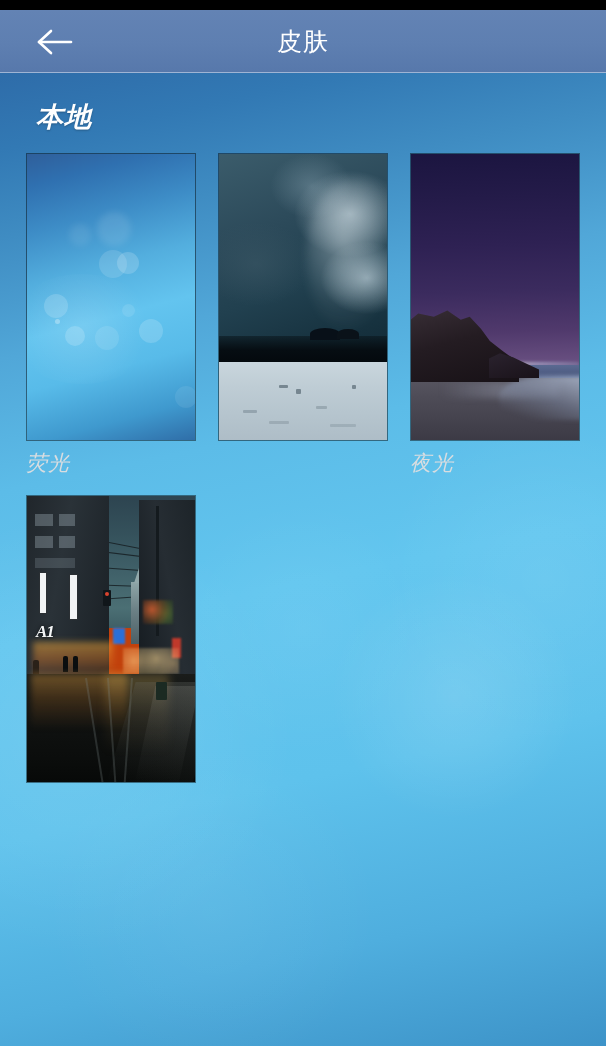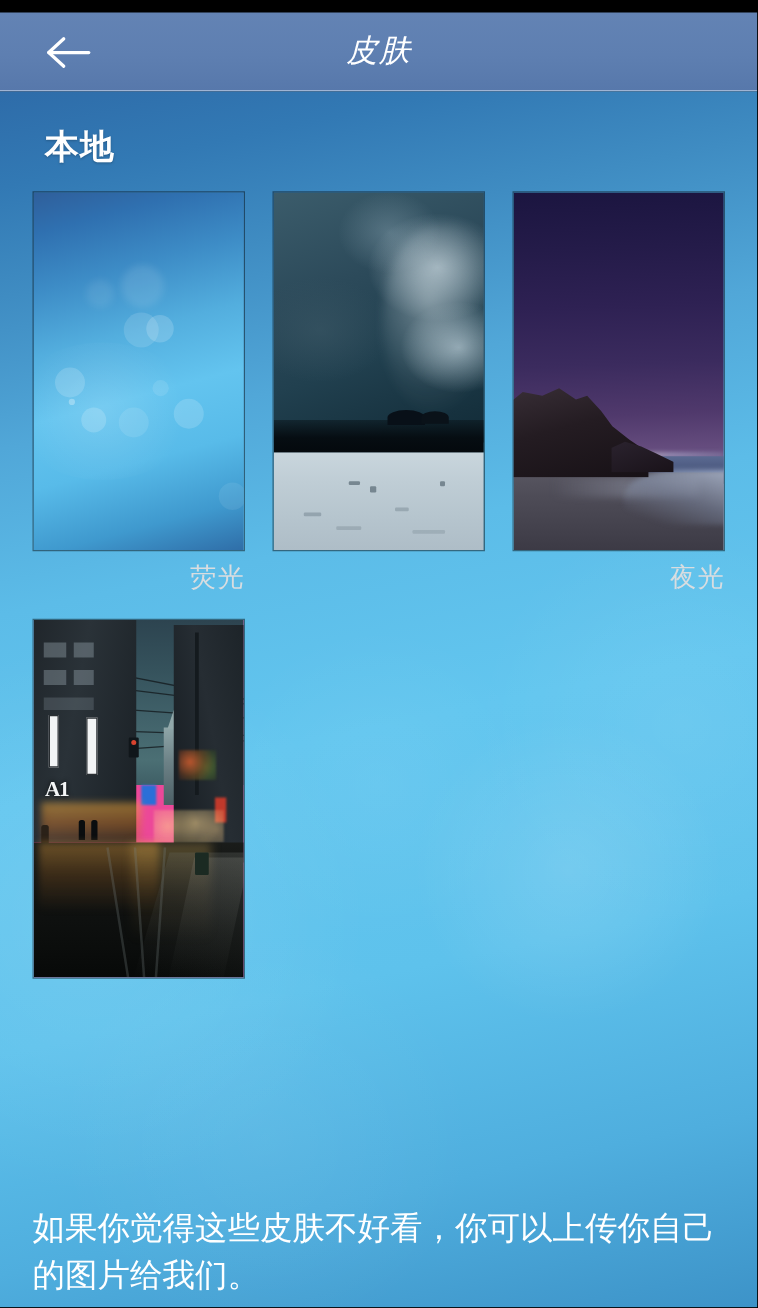--- a/index.html
+++ b/index.html
@@ -52,21 +52,20 @@
   .header-title {
     position: absolute;
     left: 0; top: 0;
     width: 606px;
     height: 63px;
     line-height: 63px;
     text-align: center;
     color: #ffffff;
     font-size: 25px;
     letter-spacing: 1px;
-    font-style: italic;
   }
 
   
   .page-bg {
     position: absolute;
     left: 0; top: 73px;
     width: 606px;
     height: 973px;
     background:
       radial-gradient(circle at 12% 68%, rgba(255,255,255,0.10) 0%, rgba(255,255,255,0) 26%),
@@ -84,20 +83,21 @@
         #5ec2ec 70%,
         #4faede 86%,
         #3d93c8 100%);
   }
 
   .content {
     position: absolute;
     left: 0; top: 73px;
     width: 606px;
     height: 973px;
+    font-style: italic;
   }
 
   
   .section-title {
     position: absolute;
     left: 36px; top: 26px;
     color: #ffffff;
     font-size: 27px;
     font-weight: bold;
     letter-spacing: 1px;
@@ -123,21 +123,21 @@
     width: 170px;
     height: 288px;
     overflow: hidden;
     border: 1px solid rgba(0,0,0,0.45);
     box-sizing: border-box;
     cursor: pointer;
   }
   .skin-label {
     display: block;
     width: 170px;
-    text-align: right;
+    text-align: left;
     color: #d9dde0;
     font-size: 21px;
     line-height: 44px;
     letter-spacing: 1px;
   }
 
   
   .art-bokeh {
     position: absolute; inset: 0;
     background: linear-gradient(165deg,
@@ -253,21 +253,21 @@
     border-radius: 50% 0 0 40%;
     filter: blur(2px);
   }
   .art-coast .wetsand {
     position: absolute; left: 18%; top: 228px; width: 70%; height: 16px;
     background: linear-gradient(90deg, rgba(170,178,198,0) 0%, rgba(170,178,198,0.30) 50%, rgba(170,178,198,0.12) 100%);
     filter: blur(3px);
   }
 
   
-  .art-street { position: absolute; inset: 0; background: #ec4899; overflow: hidden; }
+  .art-street { position: absolute; inset: 0; background: #c2410c; overflow: hidden; }
   .art-street .skyband {
     position: absolute; left: 0; right: 0; top: 0; height: 132px;
     background: linear-gradient(180deg, #2d4450 0%, #35525c 30%, #41626a 60%, #4b6f74 85%, #3f5f66 100%);
   }
   .art-street .moon {
     position: absolute; left: 118px; top: 8px; width: 34px; height: 34px; border-radius: 50%;
     background: radial-gradient(circle, #f7e7a8 0%, #e8d089 40%, rgba(220,190,120,0.35) 70%, rgba(200,170,110,0) 100%);
     filter: blur(1px);
   }
   .art-street .bldgL {
@@ -557,16 +557,15 @@
               <span class="bin"></span>
             </div>
           </div>
         </div>
 
       </div>
 
     </div>
 
 
-    <div class="footer-note">如果你觉得这些皮肤不好看，你可以上传你自己的图片给我们。</div>
 
   </div>
 </div>
 
 </body></html>

